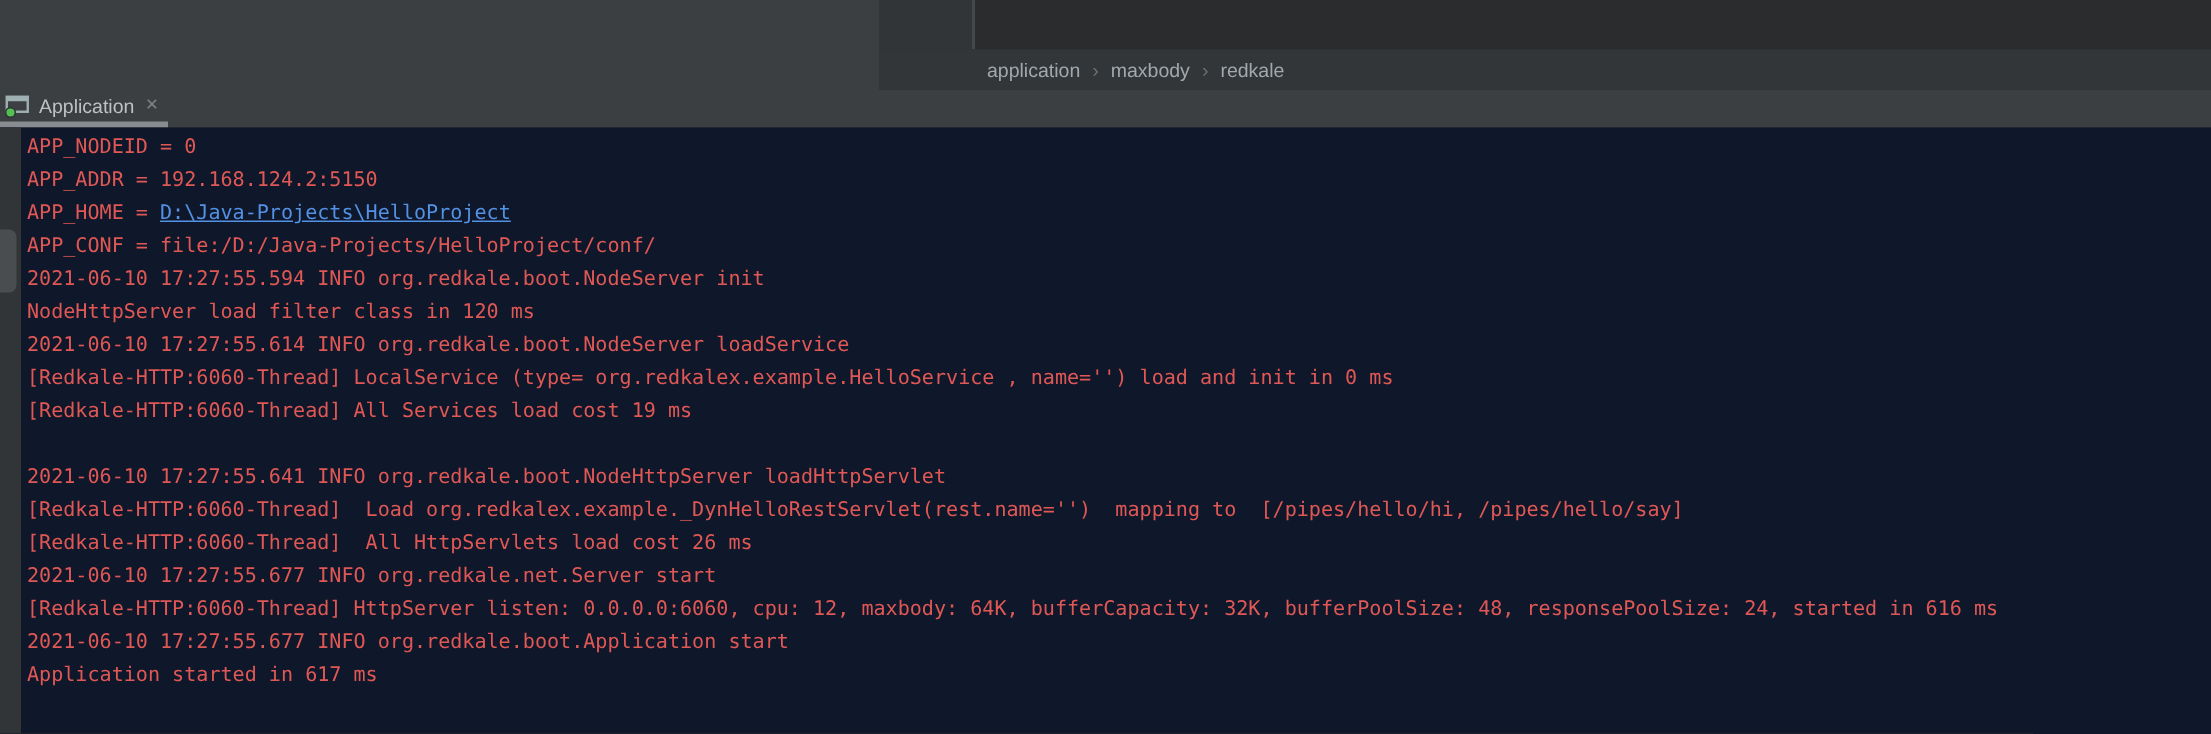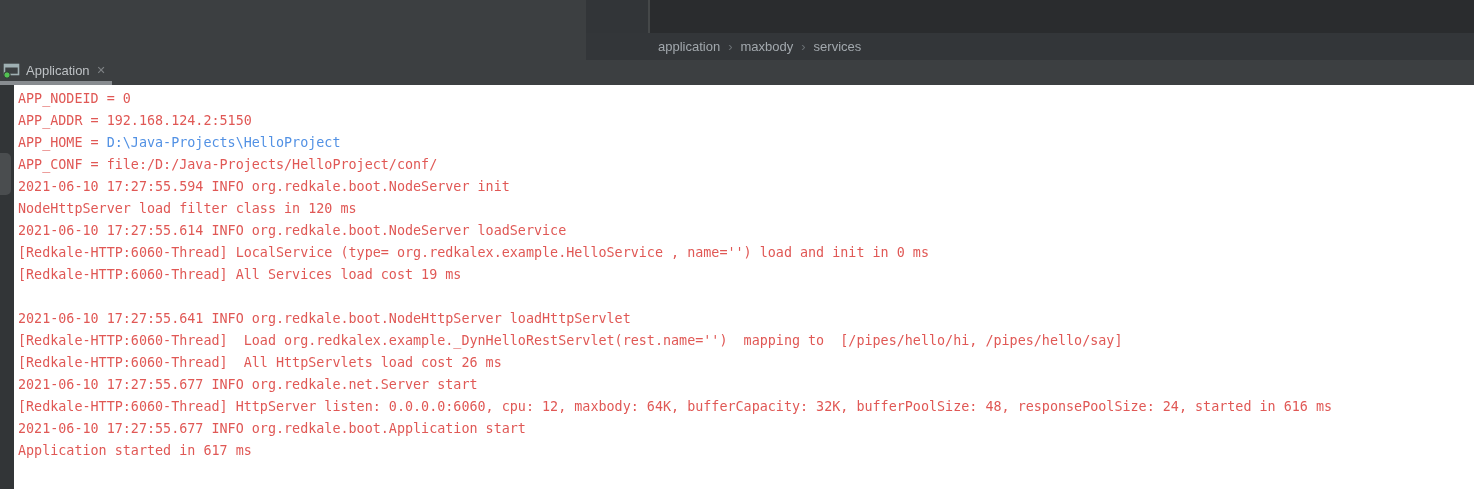--- a/index.html
+++ b/index.html
@@ -56,59 +56,59 @@
     cursor: pointer;
   }
   .tab-underline {
     position: absolute; left: 0; top: 21px; width: 112px; height: 4px;
     background: #888c90;
   }
 
   
   .console {
     position: absolute; left: 0; top: 85px; width: 1474px; height: 404px;
-    background: #ffffff;
+    background: #0f172a;
   }
   .console-gutter {
     position: absolute; left: 0; top: 0; width: 14px; height: 404px;
     background: #323537;
   }
   .gutter-handle {
     position: absolute; left: 0; top: 68px; width: 11px; height: 42px;
     background: #4a4d4f;
     border-radius: 0 5px 5px 0;
   }
   .log-area {
     position: absolute; left: 18px; top: 3px; right: 0;
     font-family: "DejaVu Sans Mono", "Liberation Mono", monospace;
     font-size: 13.4px;
     line-height: 22px;
     white-space: pre;
   }
   .log-line { height: 22px; }
   .log-line, .log-prefix { color: var(--log-red); }
-  .log-link { color: var(--link-blue); cursor: pointer; }
+  .log-link { color: var(--link-blue); text-decoration: underline; cursor: pointer; }
 </style>
 </head>
 <body>
 
 <div class="root">
 
   <div class="tool-panel"></div>
 
   <div class="editor-mid"></div>
   <div class="split-divider"></div>
   <div class="editor-strip"></div>
 
   <div class="breadcrumb-bar" id="breadcrumbs">
       <span class="crumb">application</span>
       <span class="crumb-sep">›</span>
       <span class="crumb">maxbody</span>
       <span class="crumb-sep">›</span>
-      <span class="crumb">services</span>
+      <span class="crumb">redkale</span>
     </div>
 
   <div class="tab-bar">
     <div class="tab">
       <span class="tab-icon">
         <svg width="18" height="17" viewBox="0 0 18 17">
           <rect x="1.5" y="2.5" width="14" height="10" fill="#3c4042" stroke="#9fb0b3" stroke-width="1.6"></rect>
           <rect x="1.5" y="2.5" width="14" height="3" fill="#9fb0b3"></rect>
           <circle cx="4" cy="13" r="3.2" fill="#52c152" stroke="#2f3234" stroke-width="1"></circle>
         </svg>

